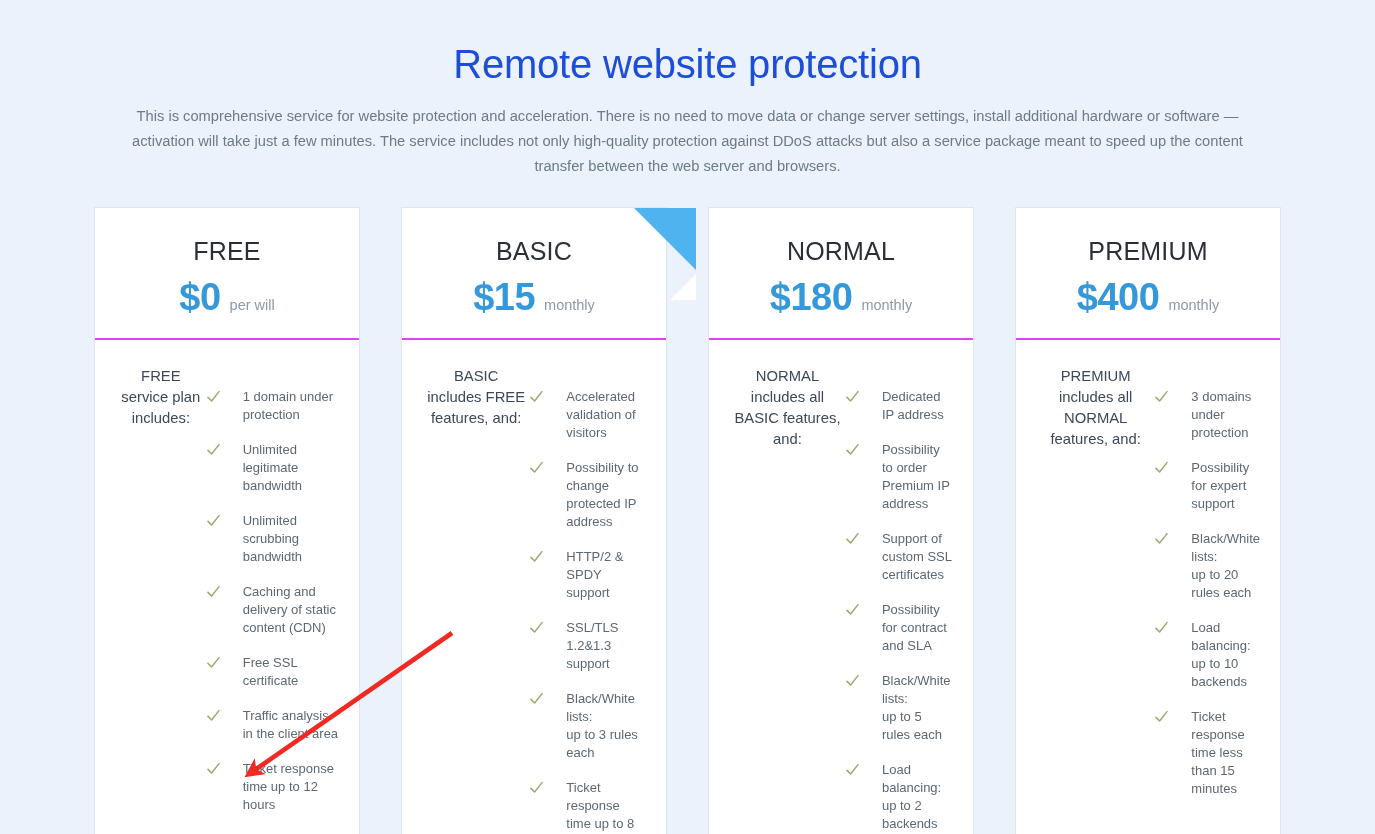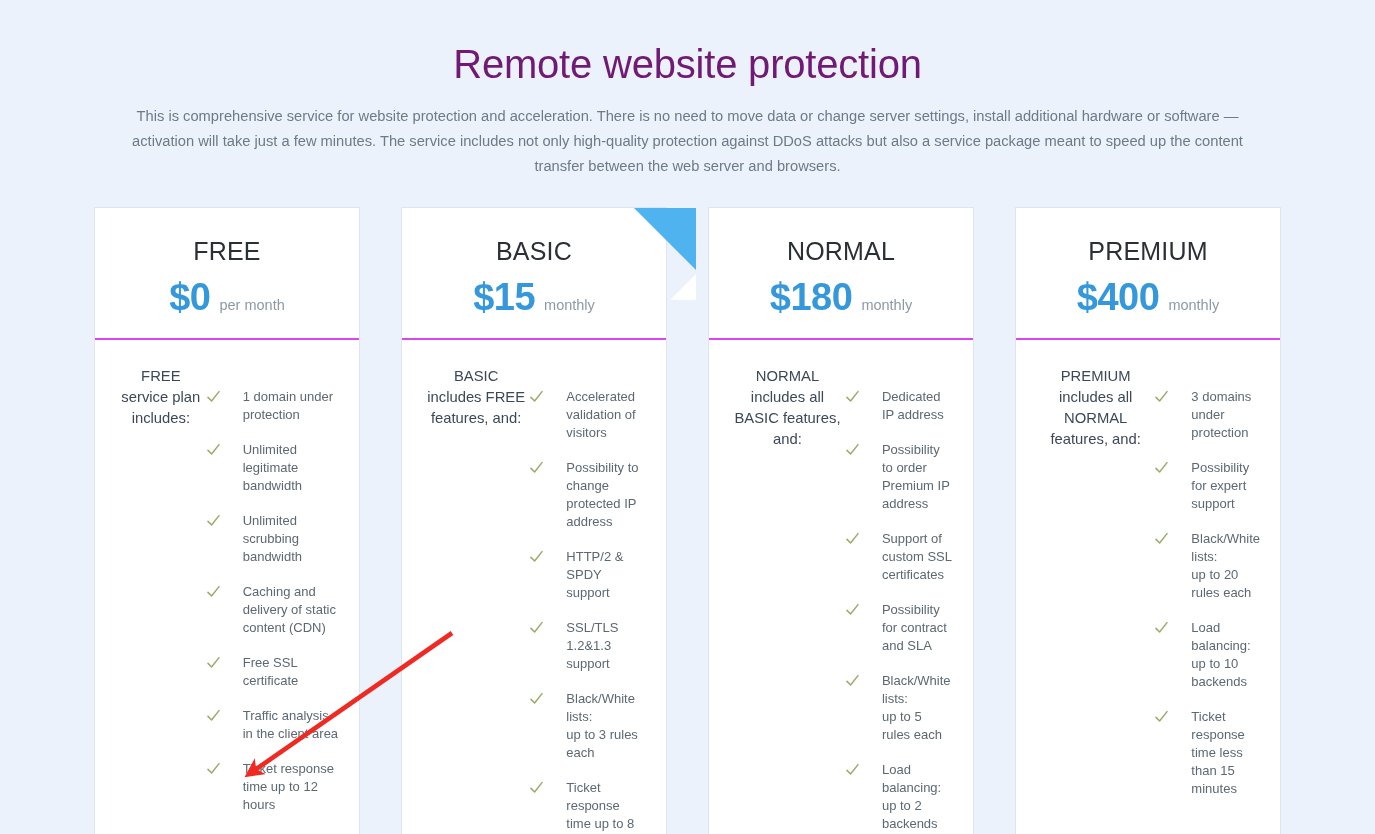--- a/index.html
+++ b/index.html
@@ -21,21 +21,21 @@
     width: 1375px;
     height: 834px;
     position: relative;
   }
 
   
   .page-title {
     text-align: center;
     font-size: 40px;
     font-weight: 400;
-    color: #701a75;
+    color: #1d4ed8;
     letter-spacing: -0.2px;
     padding-top: 40px;
     line-height: 1.2;
   }
 
   .page-desc {
     width: 1128px;
     margin: 16px auto 0;
     text-align: center;
     font-size: 14.7px;
@@ -204,21 +204,21 @@
 
   <h1 class="page-title">Remote website protection</h1>
   <p class="page-desc">This is comprehensive service for website protection and acceleration. There is no need to move data or change server settings, install additional hardware or software — activation will take just a few minutes. The service includes not only high-quality protection against DDoS attacks but also a service package meant to speed up the content transfer between the web server and browsers.</p>
 
   <div class="cards">
       <div class="card">
         <div class="card-head">
           <div class="plan-name">FREE</div>
           <div class="price-row">
             <span class="price">$0</span>
-            <span class="period">per month</span>
+            <span class="period">per will</span>
           </div>
         </div>
         <div class="card-body">
           <div class="includes">FREE service plan includes:</div>
           <ul class="feature-list">
             <li class="feature">
               <span class="check"><svg width="13" height="18" viewBox="0 0 13 18">
                   <path d="M1 9.4 L4.6 13 L12 3.6" fill="none" stroke="#9aab6a" stroke-width="1.5" stroke-linecap="round" stroke-linejoin="round"></path>
                 </svg></span>
               <span class="feature-text"><span>1 domain under protection</span></span>

